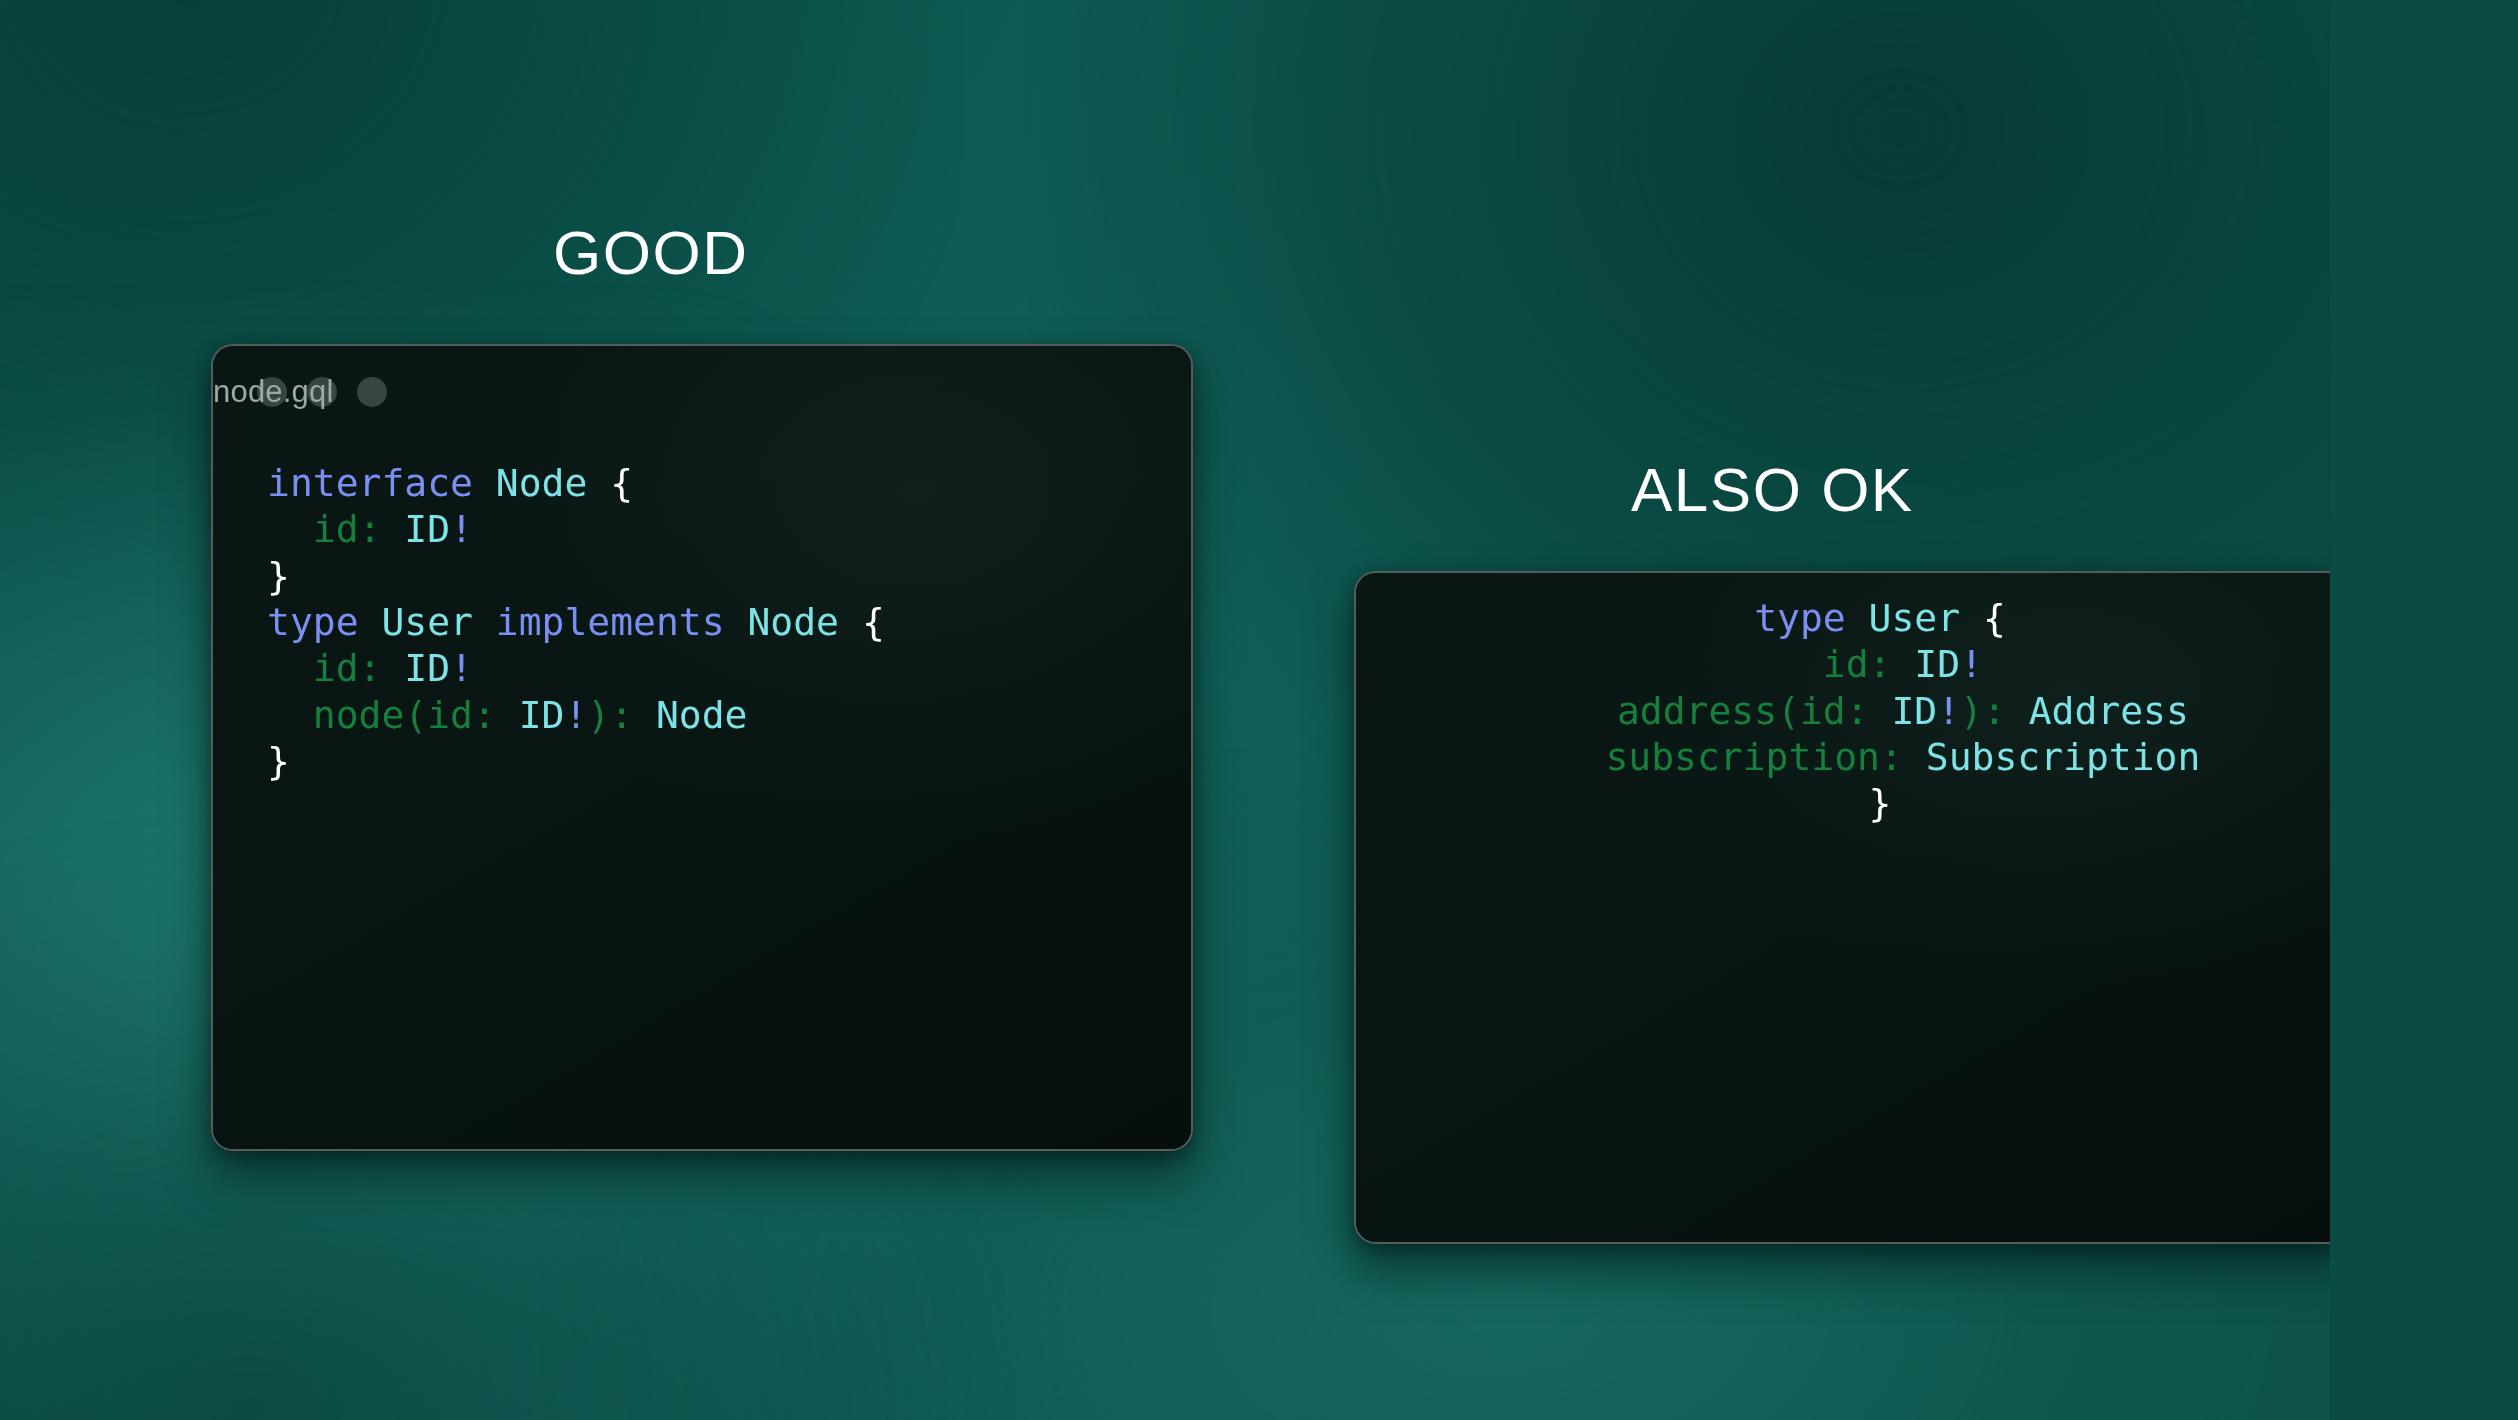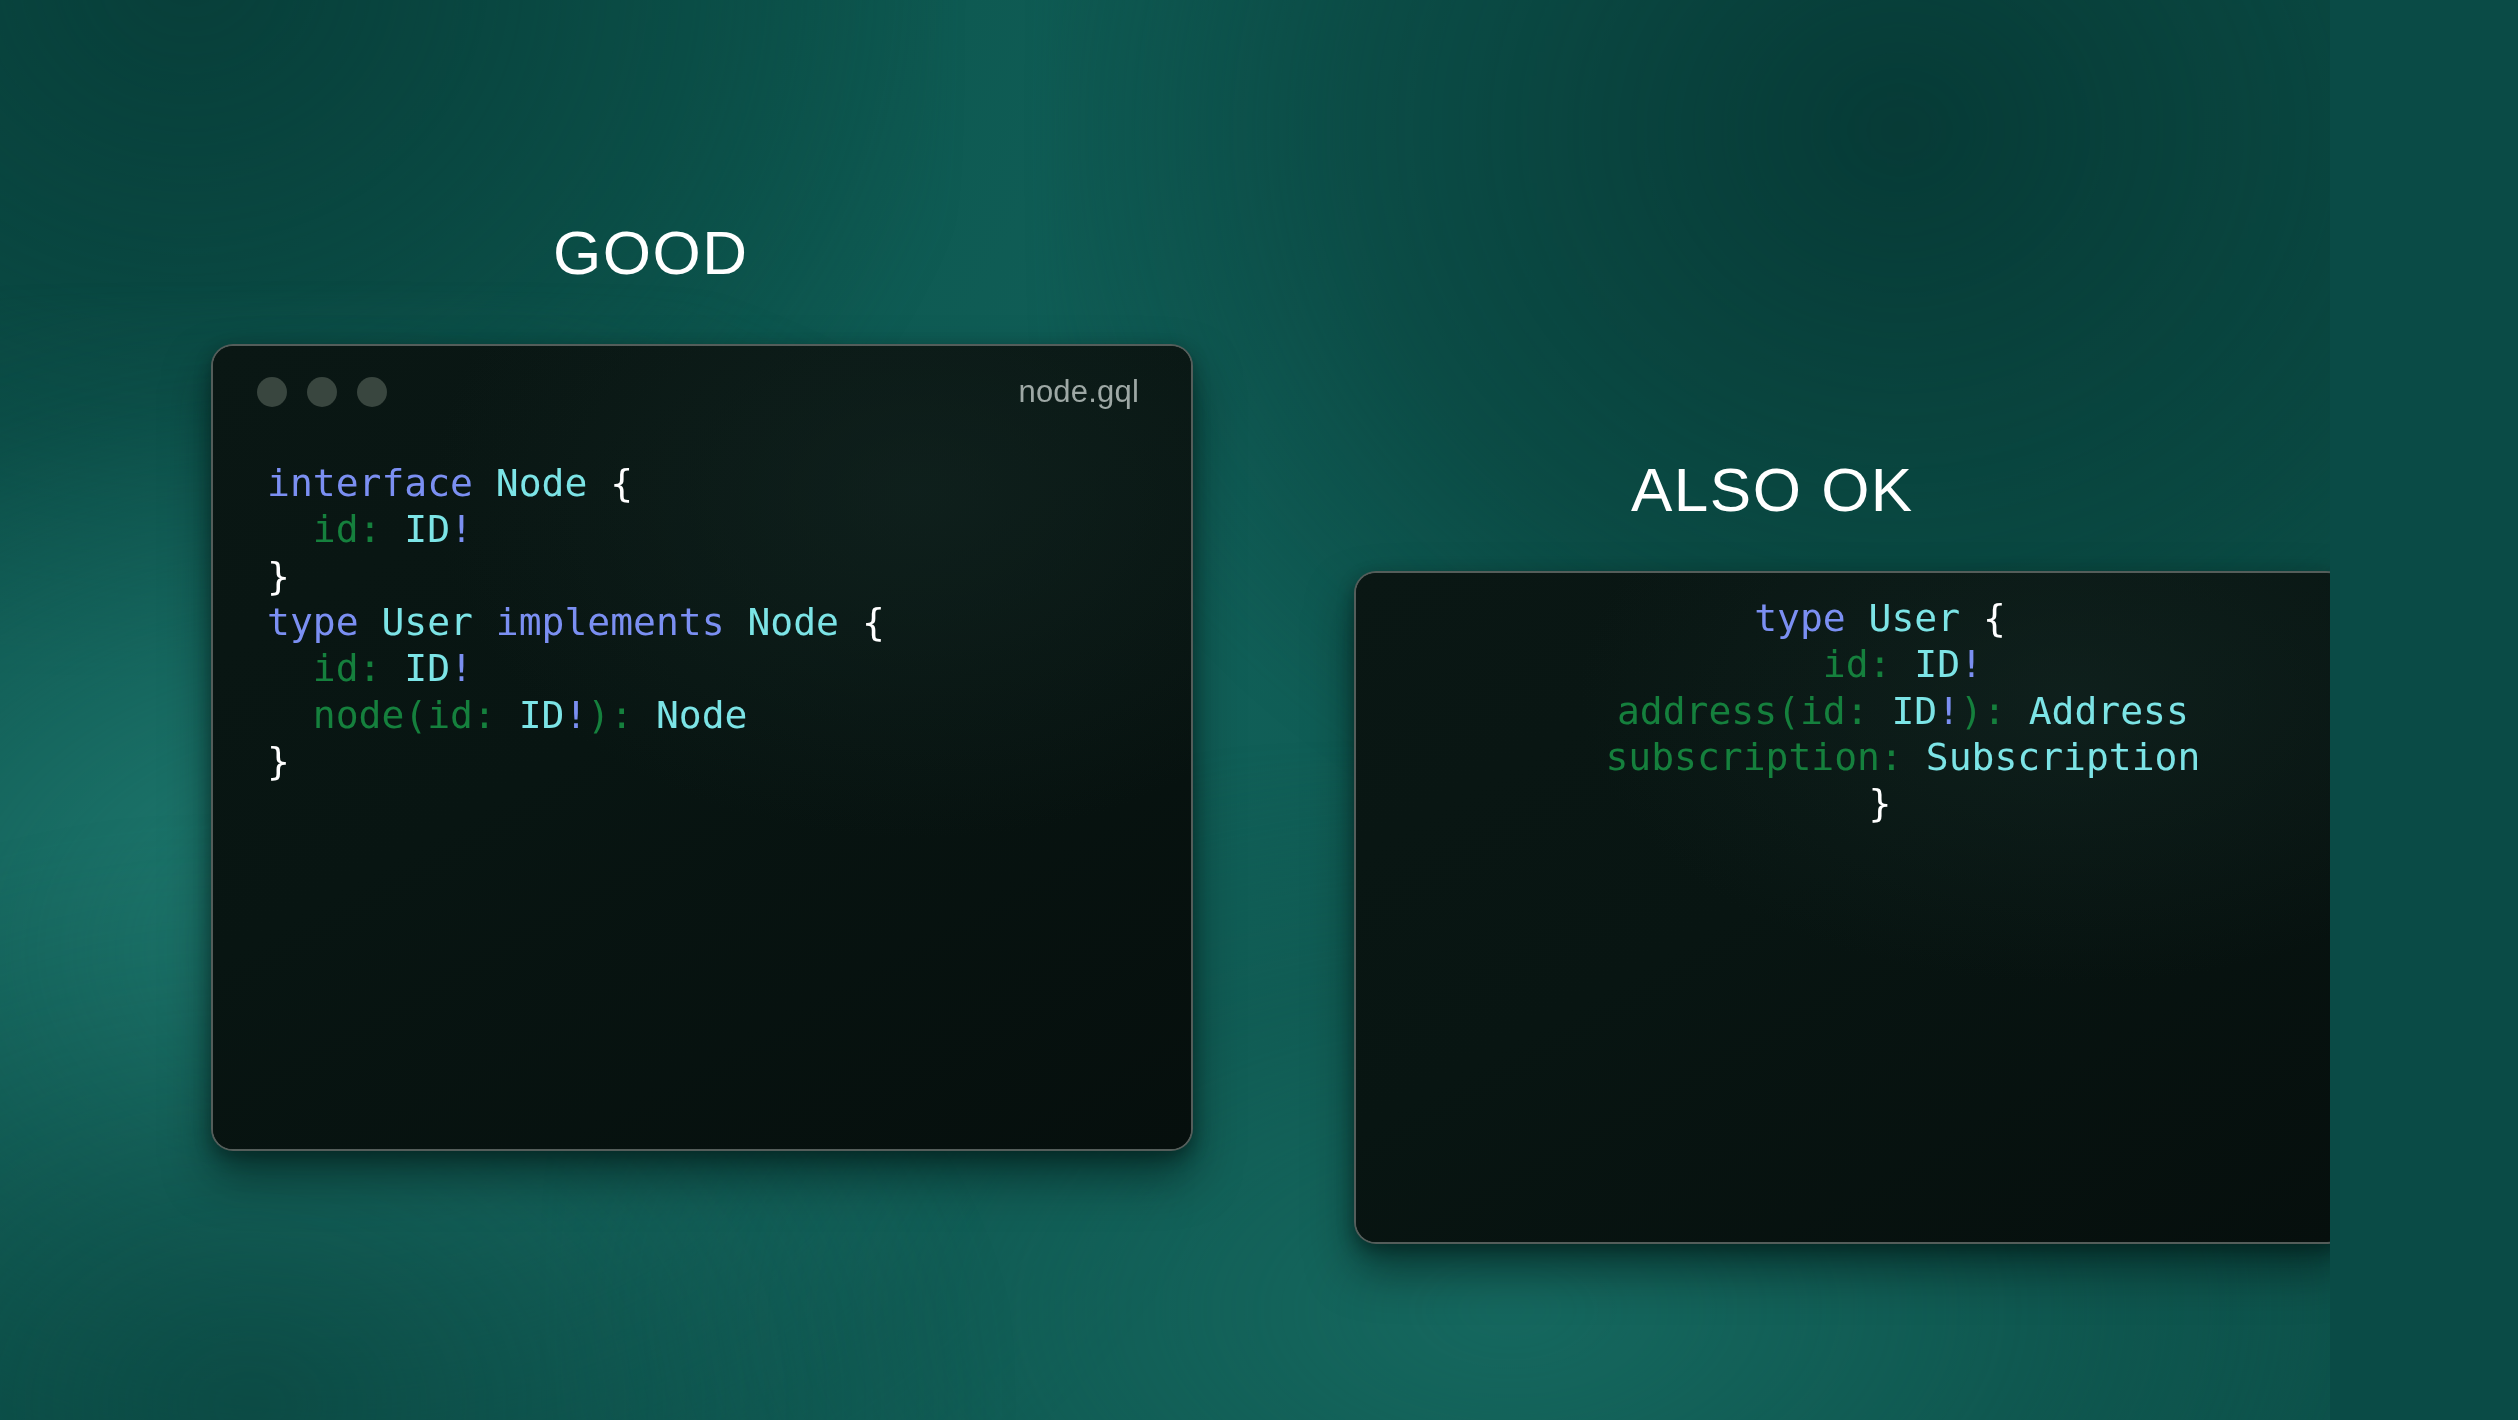--- a/index.html
+++ b/index.html
@@ -131,21 +131,21 @@
   .dot {
     width: 30px;
     height: 30px;
     border-radius: 50%;
     background: #39463f;
   }
   .title {
     position: absolute;
     left: 0;
     right: 0;
-    text-align: right;
+    text-align: left;
     color: #9ea8a5;
     font-size: 31px;
     font-weight: 400;
     letter-spacing: 0.2px;
     pointer-events: none;
   }
   #window-good .title { padding-right: 52px; }
   #window-ok .title   { padding-right: 24px; }
 
   

